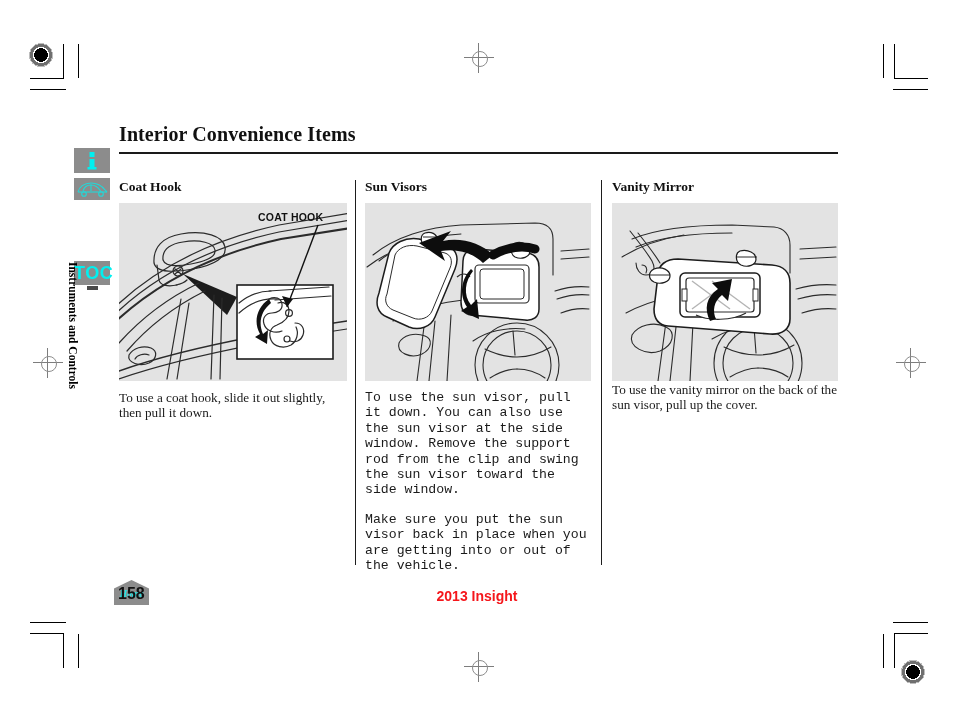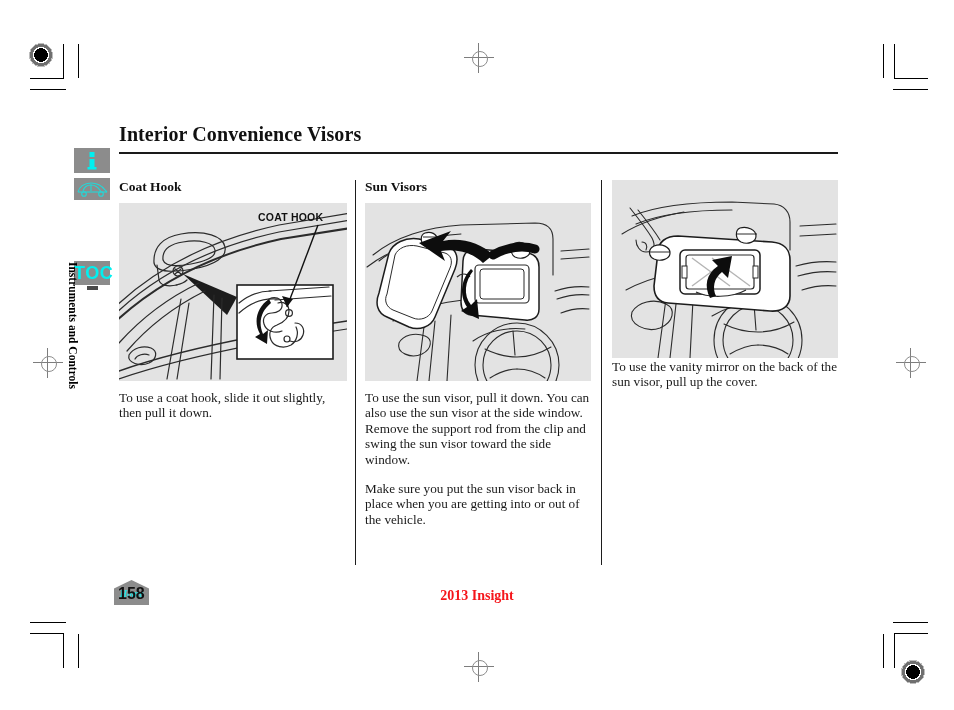--- a/index.html
+++ b/index.html
@@ -48,21 +48,21 @@
   .divider{position:absolute;width:1px;background:#1d1d1d;top:180px;height:385px;}
 
   
   #home-btn{left:74px;top:580px;width:35px;height:25px;margin-left:40px;}
   #home-btn .house{position:absolute;left:0;top:0;width:35px;height:25px;background:#8c8c8c;
      clip-path:polygon(50% 0%,100% 34%,100% 100%,0% 100%,0% 34%);}
   #home-btn .htxt{position:absolute;left:0;top:9px;width:35px;text-align:center;color:#23e6e6;
      font-family:"Liberation Serif",serif;font-style:italic;font-weight:bold;font-size:9.5px;}
   #page-num{left:118px;top:585px;font-family:"Liberation Sans",sans-serif;font-weight:bold;font-size:16px;color:#111;}
   #model-label{left:0;top:588px;width:954px;text-align:center;color:#f5161b;
-     font-family:Liberation Serif, serif;font-weight:bold;font-size:14px;}
+     font-family:Liberation Sans, sans-serif;font-weight:bold;font-size:14px;}
 </style>
 </head>
 <body>
 
 <div>
 
   <div class="cropline abs" style="left:78px;top:44px;width:1px;height:34px;"></div>
   <div class="cropline abs" style="left:63px;top:44px;width:1px;height:34px;"></div>
   <div class="cropline abs" style="left:30px;top:78px;width:34px;height:1px;"></div>
   <div class="cropline abs" style="left:30px;top:89px;width:36px;height:1px;"></div>
@@ -130,21 +130,21 @@
       </g>
     </svg>
   </div>
   <div class="side-btn toc" style="margin-top:61px;">
     <div class="toc-label">TOC</div>
     <div class="toc-tab"></div>
   </div>
 </div>
 <div class="vert-label">Instruments and Controls</div>
 
-<div class="abs" id="page-title">Interior Convenience Visors</div>
+<div class="abs" id="page-title">Interior Convenience Items</div>
 <div class="abs" id="title-rule"></div>
 
 <div class="divider" style="left:355px;"></div>
 <div class="divider" style="left:601px;"></div>
 
 <div class="col" style="left:119px;width:228px;">
   <div class="col-title">Coat Hook</div>
   <div class="figure" style="width:228px;height:178px;">
     <svg width="228" height="178" viewBox="0 0 228 178">
       <g fill="none" stroke="#2b2b2b" stroke-width="1.2" stroke-linecap="round" stroke-linejoin="round">
@@ -257,27 +257,28 @@
         <path d="M92 74 C96 70 102 70 105 74" stroke="#2b2b2b" stroke-width="1.2" fill="none"></path>
       </g>
 
       <path d="M128 52 C116 40 96 34 78 38 L86 28 L54 40 L80 58 L76 48 C92 45 108 50 118 60 Z" fill="#0d0d0d"></path>
       <path d="M128 52 C142 44 158 42 170 46" stroke="#0d0d0d" stroke-width="9" fill="none" stroke-linecap="round"></path>
 
       <path d="M108 68 C100 78 98 92 106 102 L112 96 L114 116 L96 108 L102 104 C94 92 96 76 106 66 Z" fill="#0d0d0d"></path>
     </svg>
     
   </div>
-  <div class="body-text" style="">
+  <div class="body-text" style="font-family:Liberation Mono, monospace;">
     <p>To use the sun visor, pull it down. You can also use the sun visor at the side window. Remove the support rod from the clip and swing the sun visor toward the side window.</p>
     <p>Make sure you put the sun visor back in place when you are getting into or out of the vehicle.</p>
   </div>
 </div>
 
 <div class="col" style="left:612px;width:226px;">
+  <div class="col-title">Vanity Mirror</div>
   <div class="figure" style="width:226px;height:178px;">
     <svg width="226" height="178" viewBox="0 0 226 178">
       <g fill="none" stroke="#2b2b2b" stroke-width="1.1" stroke-linecap="round" stroke-linejoin="round">
 
         <path d="M20 36 C44 26 80 22 120 22 L162 24 C172 25 178 32 178 42 L178 70"></path>
         <path d="M24 44 C48 34 82 30 120 30"></path>
         <path d="M10 54 C26 44 48 36 72 32"></path>
 
         <path d="M18 28 C26 38 34 48 40 58 C44 66 42 72 34 72 C28 72 24 66 24 60"></path>
         <path d="M26 30 C34 40 42 50 48 60"></path>

